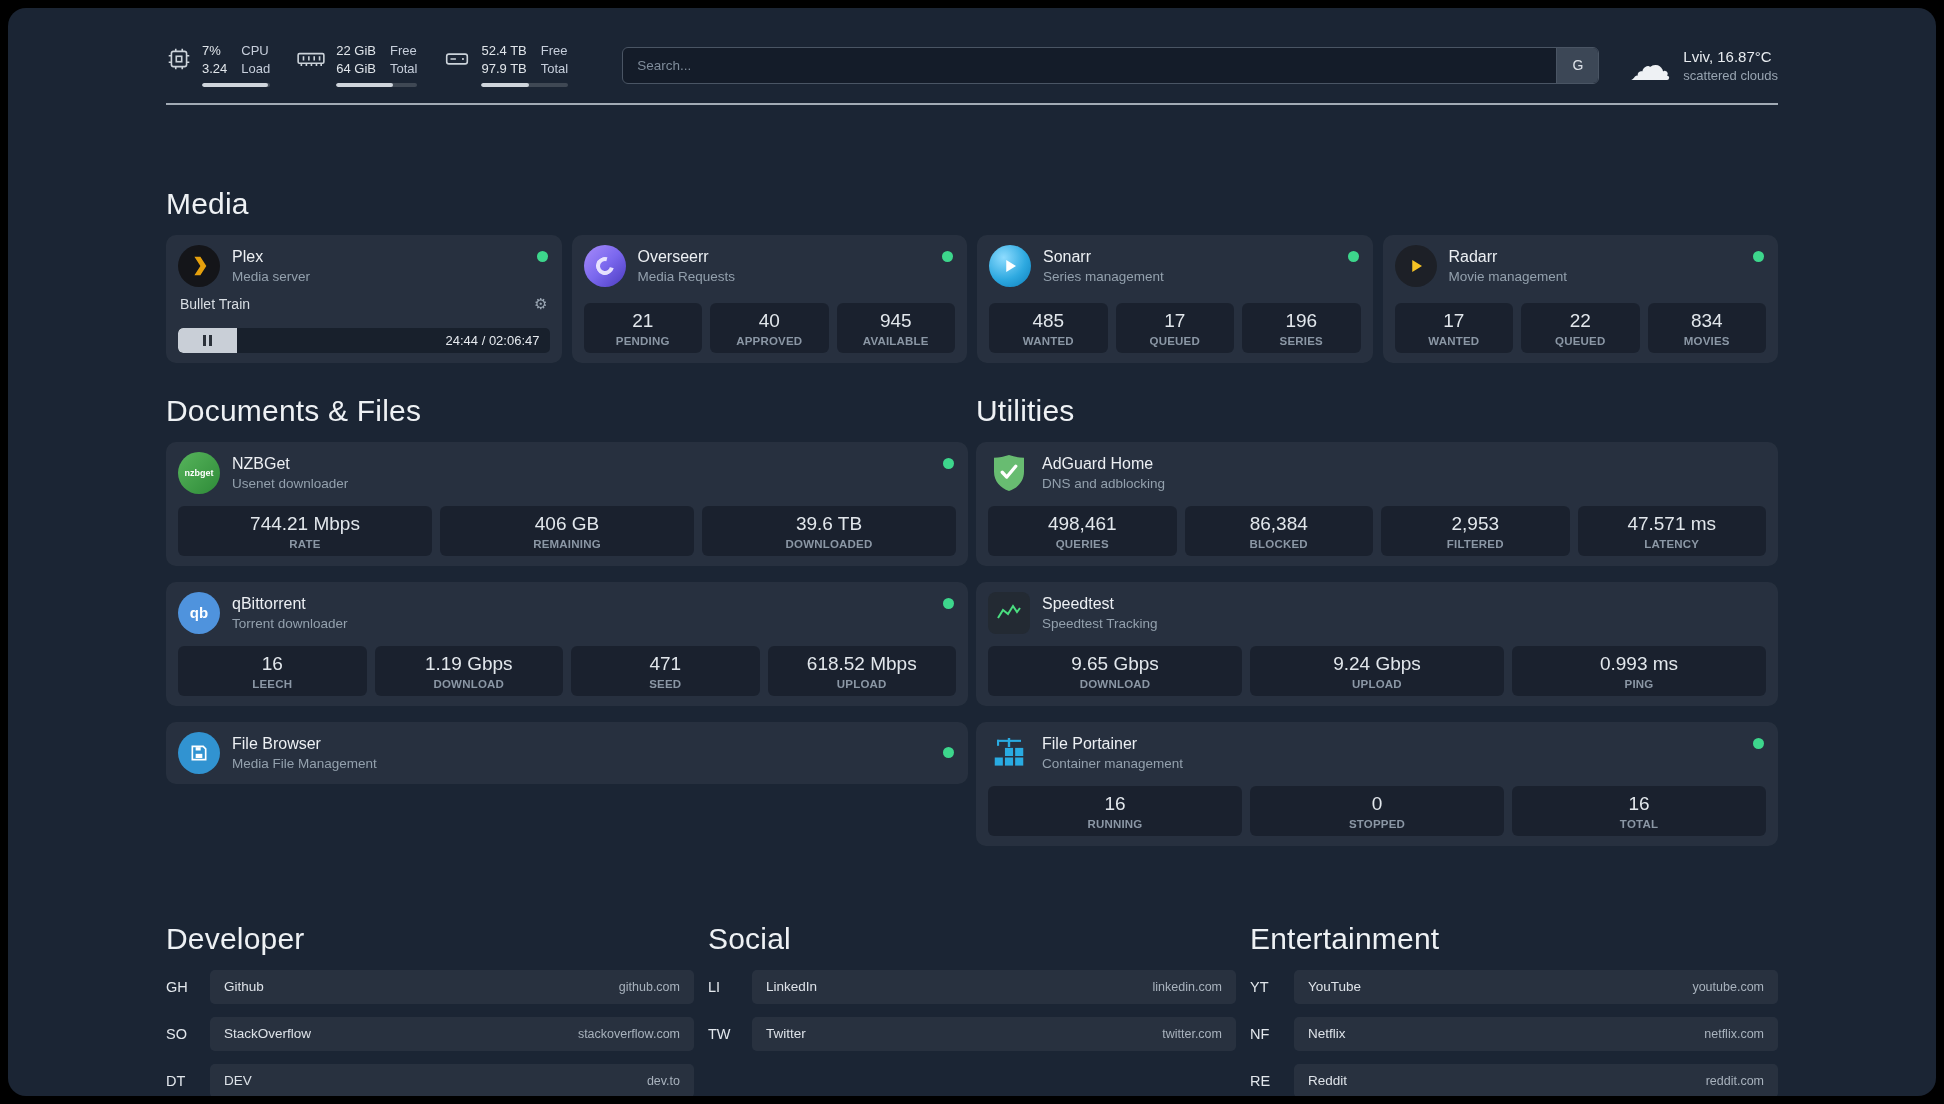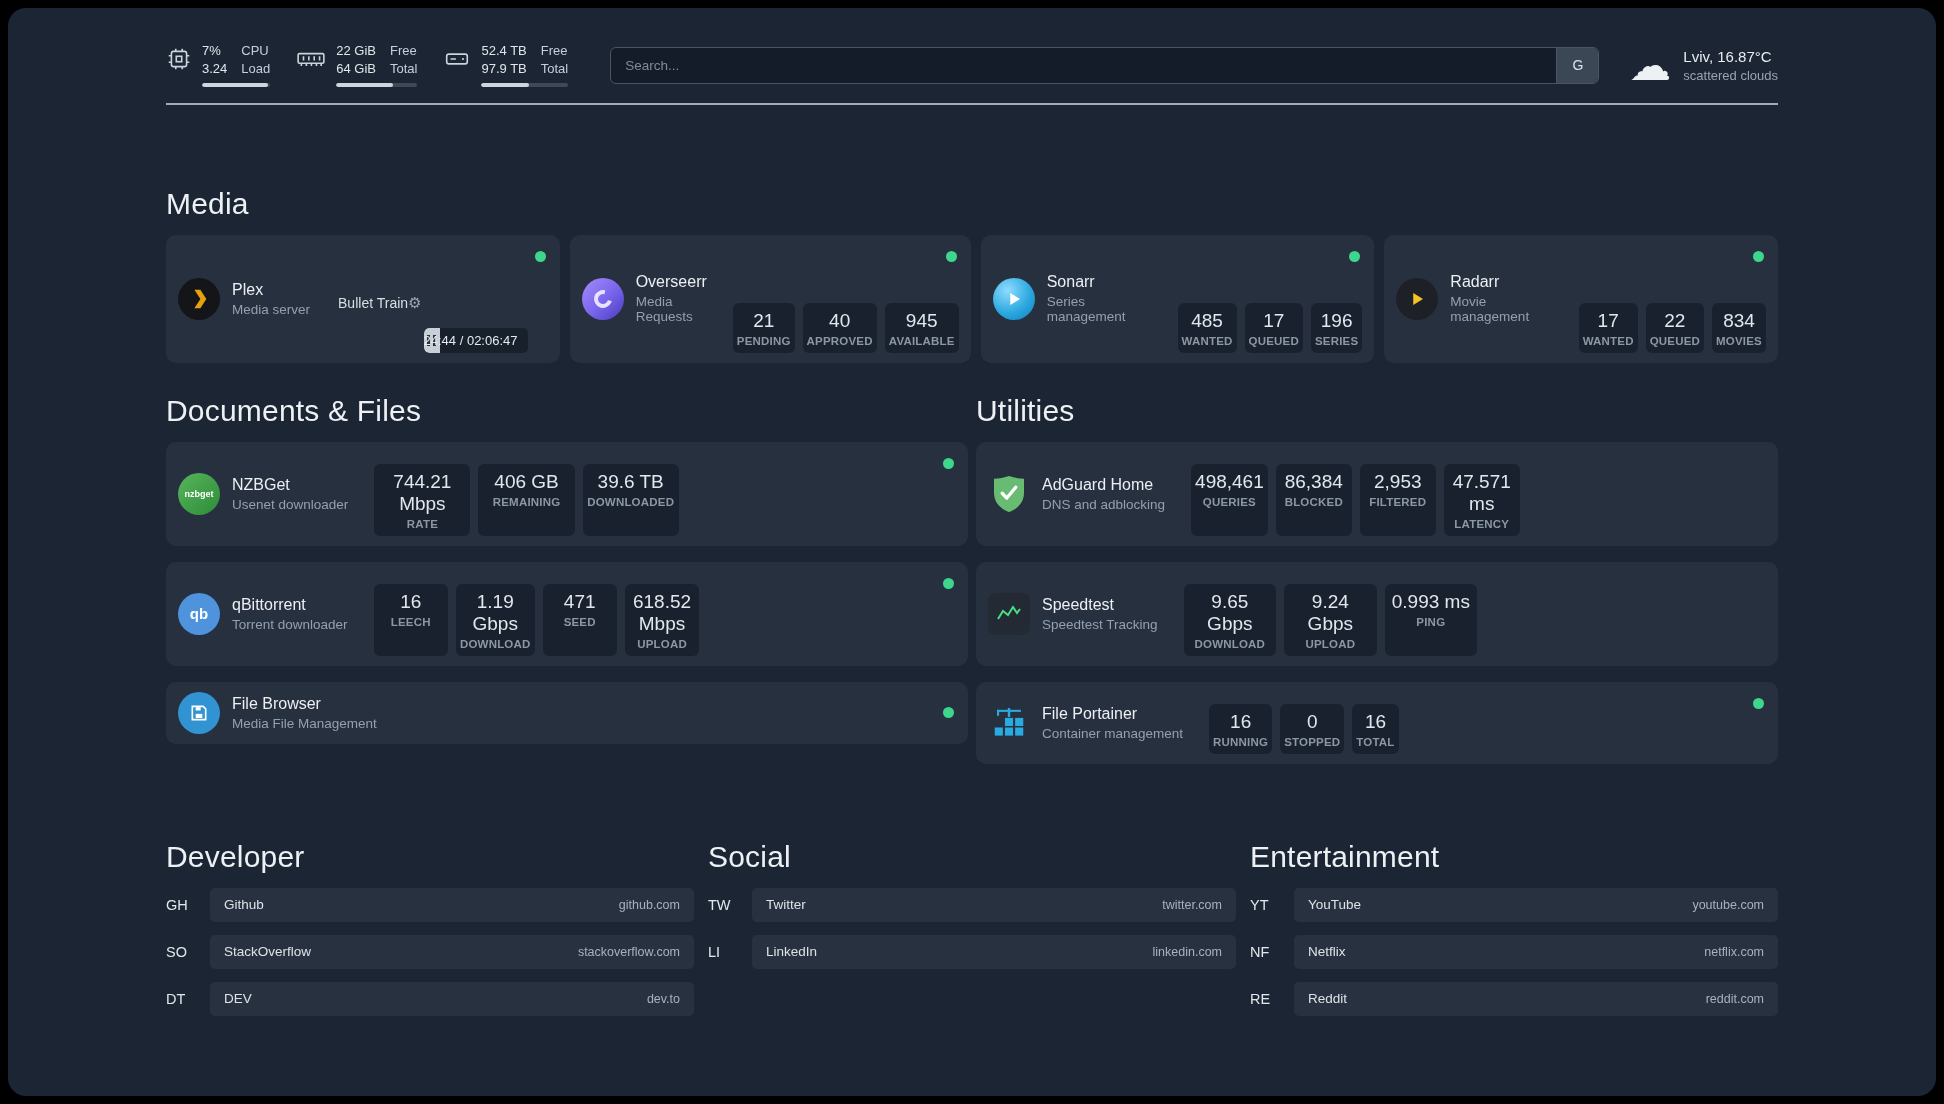--- a/index.html
+++ b/index.html
@@ -10,40 +10,40 @@
   .topbar { display:flex; align-items:center; padding:36px 158px 0 158px; }
   .hw { display:flex; align-items:flex-start; gap:10px; margin-right:26px; }
   .hw-icon { margin-top:2px; line-height:0; }
   .hw-rows { display:flex; gap:14px; }
   .hw-col { display:flex; flex-direction:column; gap:3px; font-size:13px; color:#e0e5ea; line-height:1.15; }
   .hw-col.lab { color:#c6cedb; }
   .hw-bar { height:4px; background:rgba(255,255,255,.16); border-radius:2px; margin-top:6px; overflow:hidden; }
   .hw-bar i { display:block; height:100%; background:#cfd5dc; border-radius:2px; }
 
   .search { flex:1; display:flex; margin:0 30px 0 16px; height:37px; position:relative; }
-  .search input { flex:1; background:rgba(5,10,18,.32); border:1px solid #4a5564; border-radius:6px; color:#e5e9ee; padding:0 56px 0 14px; font-size:13.5px; outline:none; font-family:inherit; }
+  .search input { flex:1; background:rgba(5,10,18,.32); border:1px solid #4a5564; border-radius:6px; color:#e5e9ee; padding:0 56px 0 14px; font-size:13.5px; outline:none; font-family:inherit;margin-left:12px; }
   .search input::placeholder { color:#7f8c9a; }
   .gbtn { position:absolute; right:1px; top:1px; bottom:1px; width:42px; background:#3c4756; border:none; border-left:1px solid #4a5564; border-radius:0 5px 5px 0; color:#dde2e8; font-size:14px; cursor:pointer; font-family:inherit; }
 
   .weather { display:flex; align-items:center; gap:12px; }
   .cloud { font-size:42px; color:#eef1f4; line-height:.9; }
   .wloc { font-size:15px; color:#e8ecf0; }
   .wcond { font-size:13px; color:#98a4b1; margin-top:3px; }
 
   .divider { margin:16px 158px 0 158px; border-bottom:2px solid rgba(196,205,214,.8); }
 
   
   .content { padding:82px 158px 0 158px; }
   .sec-title { font-size:30px; font-weight:500; color:#eef1f4; margin-bottom:14px; letter-spacing:.2px; }
 
   .grid4 { display:grid; grid-template-columns:repeat(4,1fr); gap:10px; }
   .cols  { display:grid; grid-template-columns:1fr 1fr; gap:8px; margin-top:31px; }
   .stack { display:flex; flex-direction:column; gap:16px; }
 
-  .card { background:rgba(255,255,255,.055); border-radius:10px; padding:10px 12px; position:relative; display:flex; flex-direction:row; cursor:pointer; }
+  .card { background:rgba(255,255,255,.055); border-radius:10px; padding:10px 12px; position:relative; display:flex; flex-direction:column; cursor:pointer; }
   .grid4 .card { min-height:128px; }
   .chead { display:flex; align-items:center; gap:12px; padding-right:26px; }
   .app-icon { width:42px; height:42px; flex:none; display:flex; align-items:center; justify-content:center; line-height:0; }
   .round { border-radius:50%; overflow:hidden; }
   .cname { font-size:16px; color:#eceff3; }
   .cdesc { font-size:13.5px; color:#93a0ad; margin-top:3px; }
   .dot { position:absolute; top:16px; right:14px; width:11px; height:11px; border-radius:50%; background:#3dd68c; }
   .card.center-dot .dot { top:50%; margin-top:-5.5px; }
 
   .stats { display:flex; gap:8px; margin-top:auto; padding-top:12px; }
@@ -508,33 +508,33 @@
           <span class="bpill">
             <span class="bname">DEV</span>
             <span class="burl">dev.to</span>
           </span>
         </div>
       </div>
 
       <div class="bcol">
         <h2 class="sec-title">Social</h2>
         <div class="brow">
+          <span class="babbr">LI</span>
+          <span class="bpill">
+            <span class="bname">LinkedIn</span>
+            <span class="burl">linkedin.com</span>
+          </span>
+        </div>
+        <div class="brow">
           <span class="babbr">TW</span>
           <span class="bpill">
             <span class="bname">Twitter</span>
             <span class="burl">twitter.com</span>
           </span>
         </div>
-        <div class="brow">
-          <span class="babbr">LI</span>
-          <span class="bpill">
-            <span class="bname">LinkedIn</span>
-            <span class="burl">linkedin.com</span>
-          </span>
-        </div>
       </div>
 
       <div class="bcol">
         <h2 class="sec-title">Entertainment</h2>
         <div class="brow">
           <span class="babbr">YT</span>
           <span class="bpill">
             <span class="bname">YouTube</span>
             <span class="burl">youtube.com</span>
           </span>

